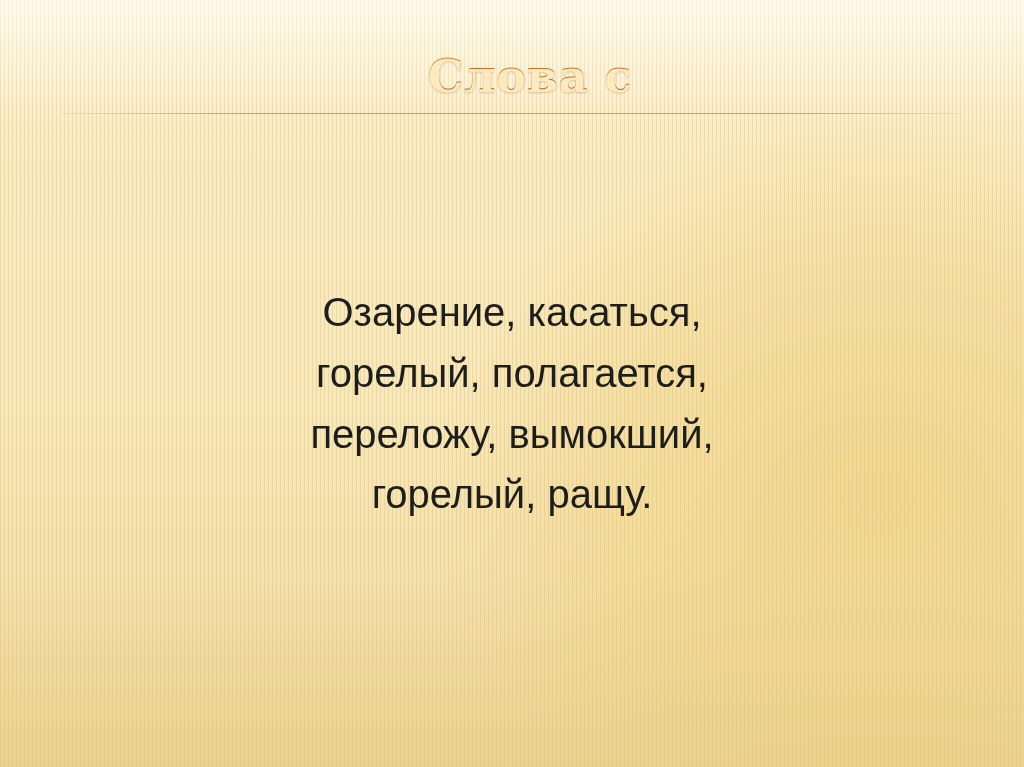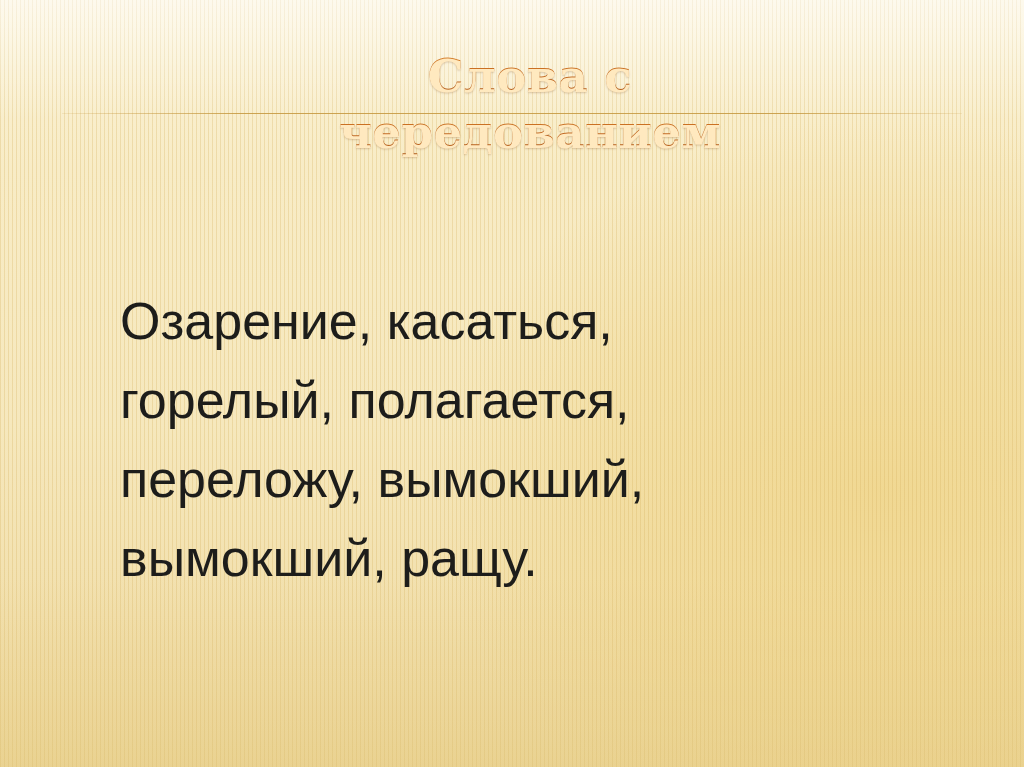--- a/index.html
+++ b/index.html
@@ -86,47 +86,46 @@
     background-clip: text;
     color: transparent;
     padding-left: 36px;
   }
 
   .body-text {
     position: absolute;
     left: 120px;
     right: 120px;
     top: 282px;
-    text-align: left;
+    text-align: center;
     font-family: "Liberation Sans", sans-serif;
-    font-size: 52px;
+    font-size: 40px;
     line-height: 1.52;
     color: #1d1d1b;
   }
   .body-text .line {
     display: block;
     white-space: nowrap;
   }
 </style>
 </head>
 <body>
 
 <div class="slide">
 
   <div class="stripes"></div>
   <div class="top-sheen"></div>
   <div class="bottom-shade"></div>
 
   <div class="title">
     <span class="line">Слова с</span>
-    <span class="line">чередованием</span>
   </div>
 
   <div class="title-rule"></div>
 
   <div class="body-text">
     <span class="line">Озарение, касаться,</span>
     <span class="line">горелый, полагается,</span>
     <span class="line">переложу, вымокший,</span>
-    <span class="line">вымокший, ращу.</span>
+    <span class="line">горелый, ращу.</span>
   </div>
 
 </div>
 
 </body></html>

